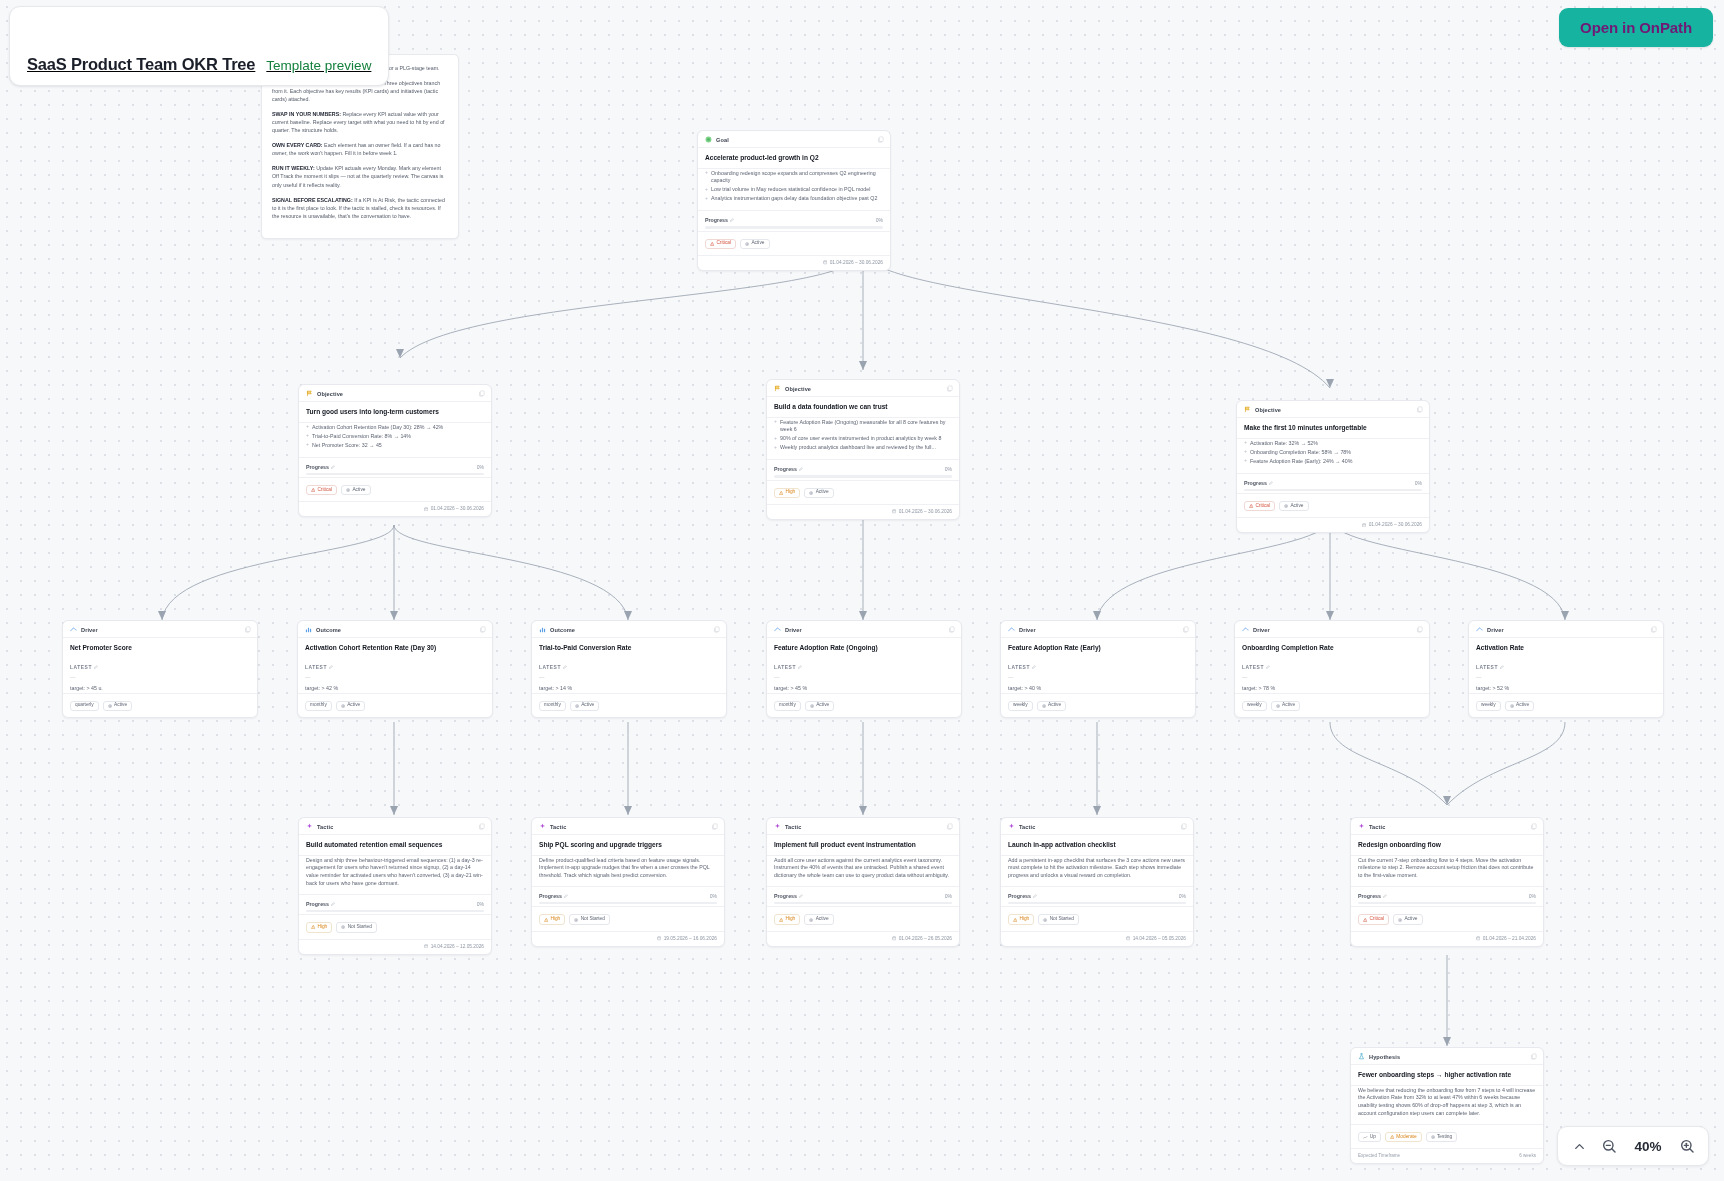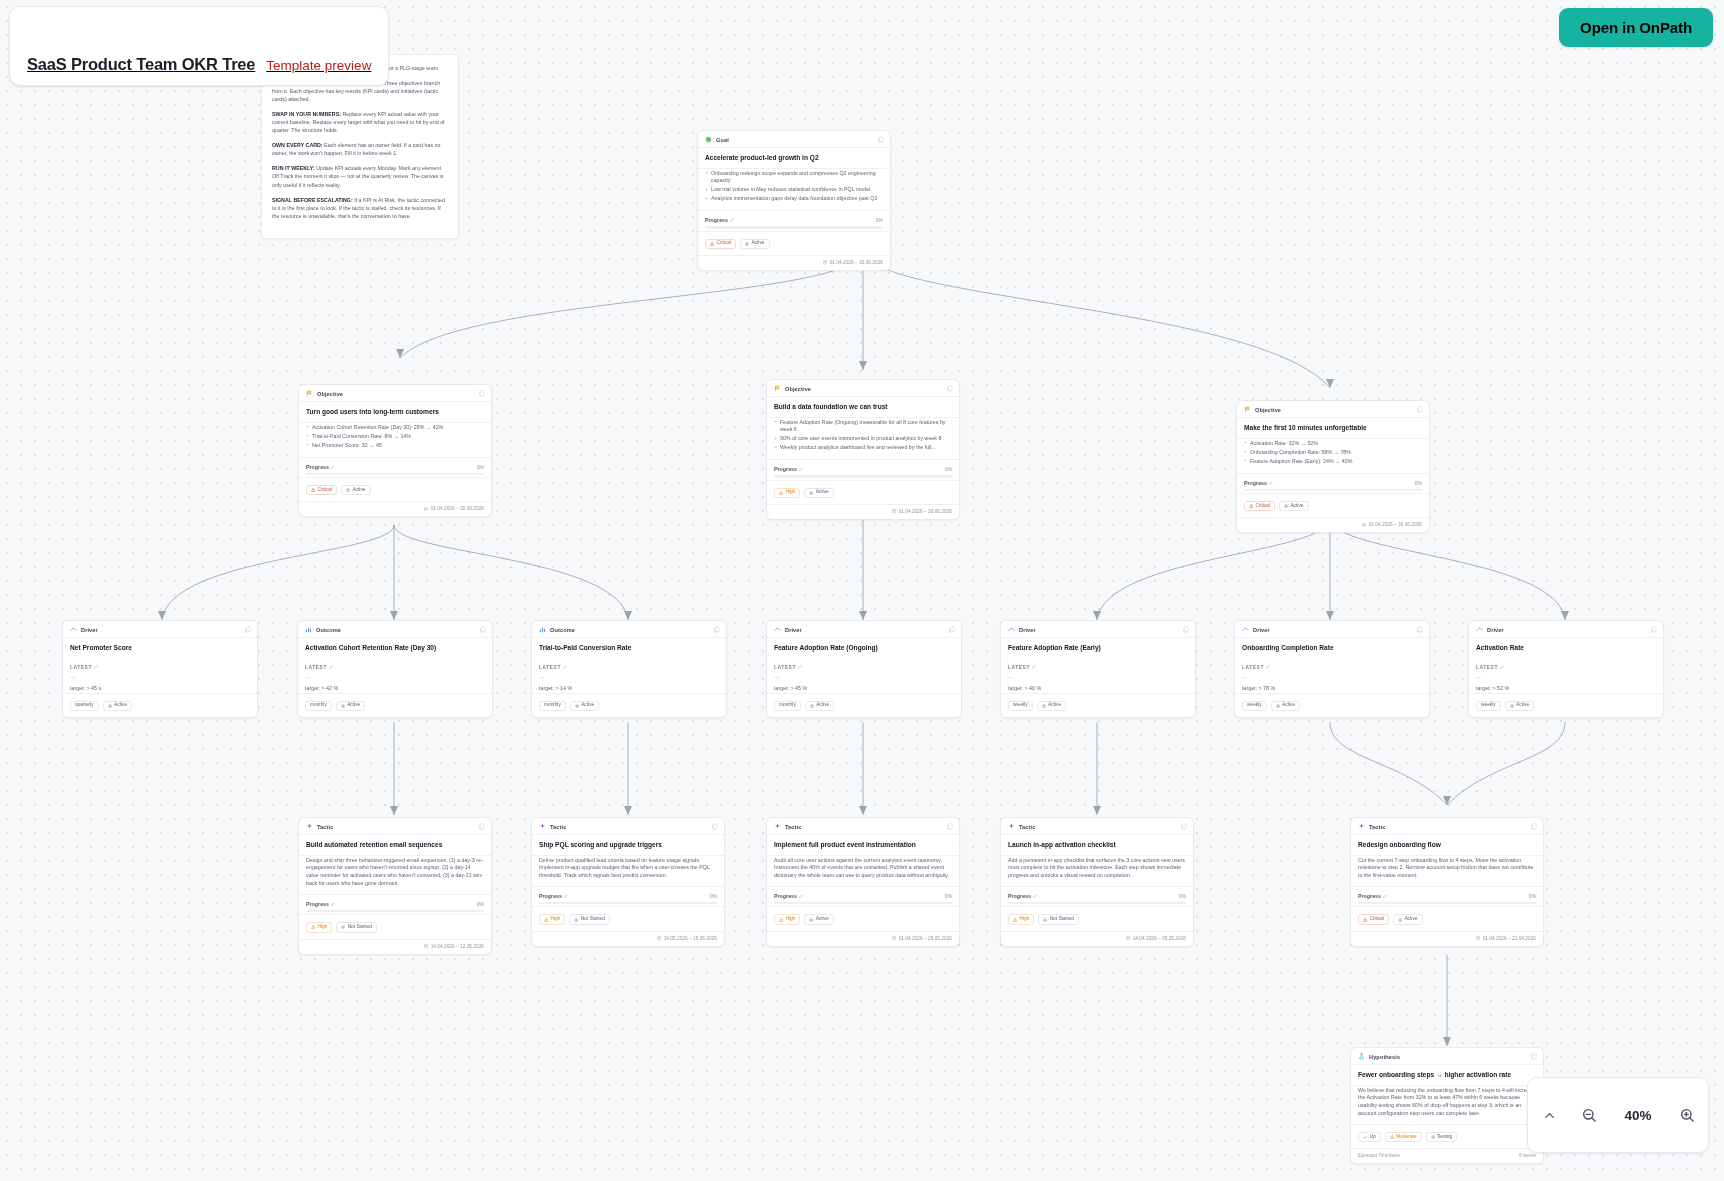--- a/index.html
+++ b/index.html
@@ -21,27 +21,27 @@
     display: flex; align-items: baseline; gap: 11px;
     background: #ffffff;
     border: 1px solid #e6e8ec;
     border-radius: 11px;
     padding: 11px 17px;
     box-shadow: 0 1px 3px rgba(16,24,40,.06), 0 1px 2px rgba(16,24,40,.04);
     z-index: 40;
     text-decoration: underline;
   }
   #title-pill .doc-title { font-size: 16.5px; font-weight: 700; color: #1b1f2a; letter-spacing: -0.2px;}
-  #title-pill .doc-sub { font-size: 13.5px; font-weight: 400; color: #b91c1c; margin-top: 40px; }
+  #title-pill .doc-sub { font-size: 13.5px; font-weight: 400; color: #15803d; margin-top: 40px; }
 
   
   #open-cta {
     position: absolute; right: 11px; top: 8px;
     background: #16b3a0;
-    color: #000000;
+    color: #701a75;
     font-size: 15px; font-weight: 700;
     letter-spacing: -0.1px;
     padding: 11px 21px;
     border: none; border-radius: 9px;
     cursor: pointer;
     box-shadow: 0 1px 2px rgba(16,24,40,.10);
     z-index: 40;
   }
 
   
@@ -121,24 +121,24 @@
     position: absolute; left: 261px; top: 54px; width: 198px; height: 185px;
     background: #ffffff; border: 1px solid #e7e9ee; border-radius: 5px;
     padding: 9px 10px; z-index: 5; overflow: hidden;
     box-shadow: 0 1px 2px rgba(16,24,40,.05);
   }
   #note-card p { font-size: 5.3px; line-height: 1.52; color: #535a68; margin-bottom: 7px;}
   #note-card p b { color: #1d2230; font-weight: 700; }
 
   
   #zoom-bar {
-    position: absolute; right: 15px; bottom: 28px;
-    display: flex; align-items: center; gap: 14px;
+    position: absolute; right: 15px; bottom: 15px;
+    display: flex; align-items: center; gap: 4px;
     background: #ffffff; border: 1px solid #e6e8ec; border-radius: 10px;
-    padding: 24px 8px; z-index: 40;
+    padding: 6px 8px; z-index: 40;
     box-shadow: 0 1px 3px rgba(16,24,40,.07);
   }
   #zoom-bar button {
     background: transparent; border: none; cursor: pointer;
     width: 26px; height: 26px; display:flex; align-items:center; justify-content:center;
     color: #4d5462; border-radius: 6px;
   }
   #zoom-bar .zoom-level { font-size: 13.5px; font-weight: 700; color: #262b36; padding: 0 6px; min-width: 44px; text-align:center;}
 </style>
 </head>

